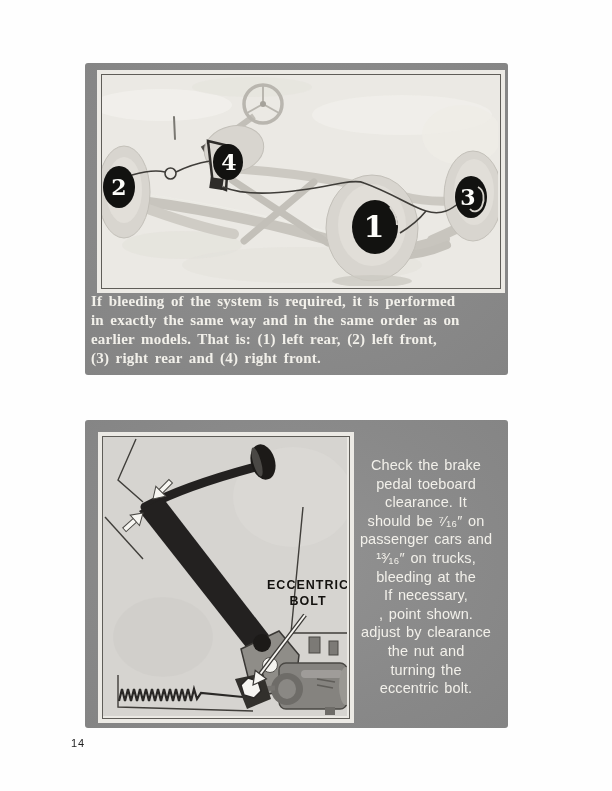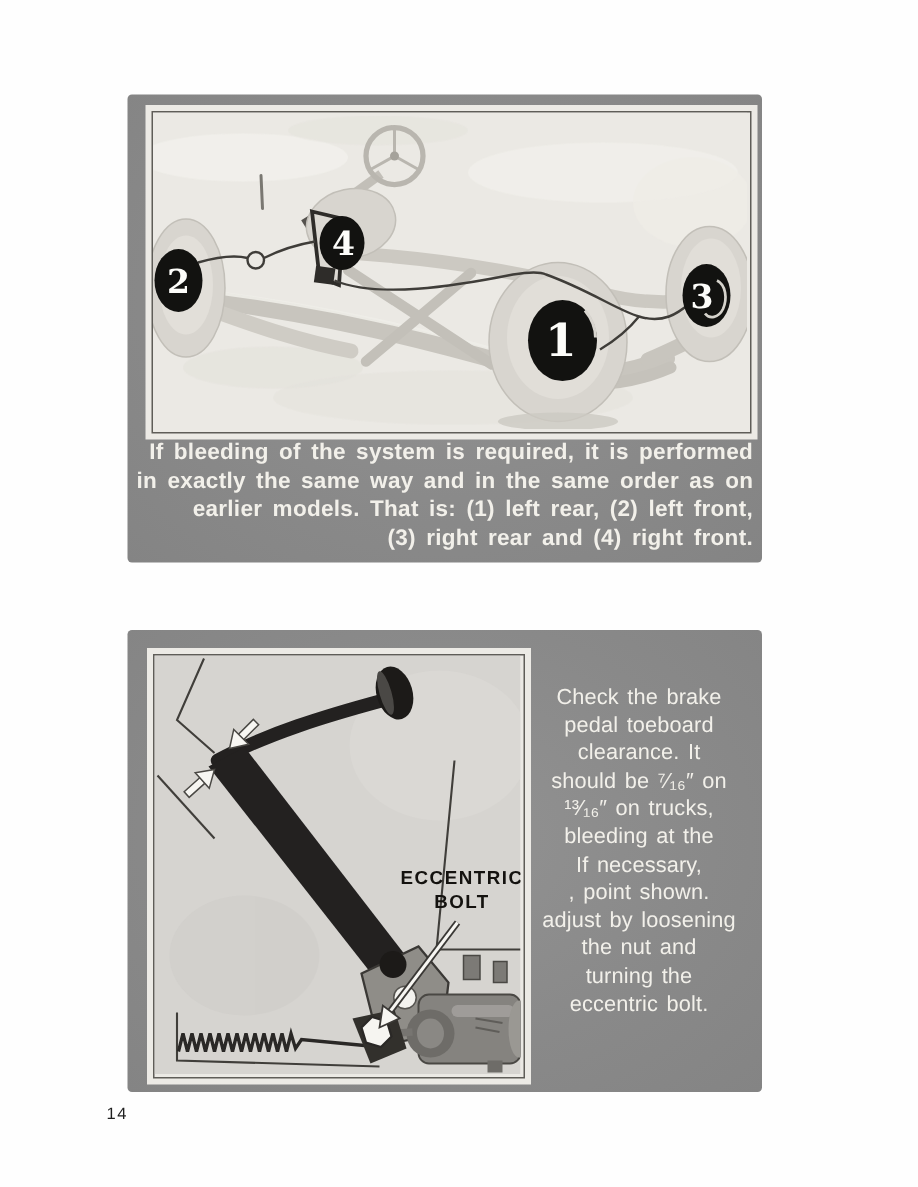--- a/index.html
+++ b/index.html
@@ -18,22 +18,22 @@
     position:absolute;background:#ebe9e4;
     border:1px solid #5f5d58;
     box-shadow:0 0 0 4px #eceae5;
     overflow:hidden;
   }
   #photo-fig1{left:16px;top:11px;width:398px;height:213px;}
   #photo-fig2{left:17px;top:16px;width:246px;height:281px;}
   .photo-frame svg{display:block;}
   .caption1{
     position:absolute;left:6px;right:6px;top:229px;
-    text-align:right;color:#f2f0ea;font-weight:700;
-    font-size:15px;line-height:19px;letter-spacing:.2px;word-spacing:2.5px;
+    text-align:left;color:#f2f0ea;font-weight:700;
+    font-size:15px;line-height:19px;letter-spacing:.2px;word-spacing:2.5px;font-family:Liberation Serif, serif;
   }
   .caption1 div{white-space:nowrap;}
   .fig2-text{
     position:absolute;left:262px;width:158px;top:36px;
     text-align:center;color:#f2f0ea;font-weight:400;
     font-size:14.5px;line-height:18.6px;letter-spacing:.1px;word-spacing:1.5px;
   }
   .fig2-text div{white-space:nowrap;}
   #page-number{
     position:absolute;left:71px;top:737px;
@@ -206,24 +206,25 @@
       <text class="photo-label" x="205" y="152" font-size="12.5" text-anchor="middle">ECCENTRIC</text>
       <text class="photo-label" x="205" y="168" font-size="12.5" text-anchor="middle">BOLT</text>
     </svg>
   </div>
 
   <div class="fig2-text">
     <div>Check the brake</div>
     <div>pedal toeboard</div>
     <div>clearance.  It</div>
     <div>should be ⁷⁄₁₆″ on</div>
+    <div>passenger cars and</div>
     <div>¹³⁄₁₆″ on trucks,</div>
     <div>bleeding at the</div>
     <div>If necessary,</div>
     <div>, point shown.</div>
-    <div>adjust by loosening</div>
+    <div>adjust by clearance</div>
     <div>the nut and</div>
     <div>turning the</div>
     <div>eccentric bolt.</div>
   </div>
 </div>
 
 <div id="page-number">14</div>
 
 </body></html>

